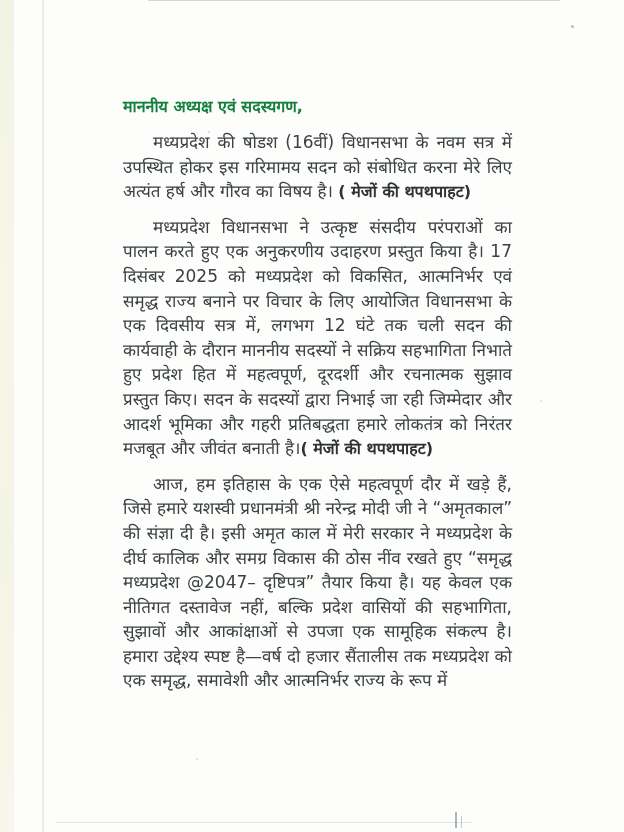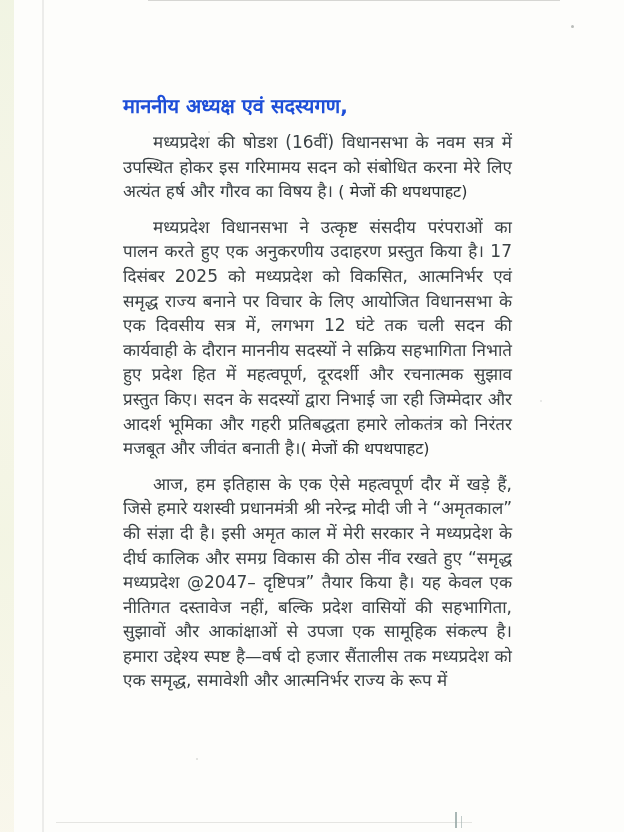--- a/index.html
+++ b/index.html
@@ -67,33 +67,33 @@
     position: absolute;
     left: 123px; top: 94px;
     width: 389px;
     color: #3a4144;
     font-size: 17px;
     line-height: 24.6px;
     text-align: justify;
   }
   .salutation {
     margin: 0 0 11px 0;
-    font-size: 20px;
+    font-size: 16px;
     font-weight: bold;
-    color: #1d4ed8;
+    color: #15803d;
     text-align: left;
     line-height: 25px;
   }
   .para {
     margin: 0 0 10px 0;
     text-indent: 30px;
   }
   .para.last { margin-bottom: 12px; }
   .applause {
-    font-weight: normal;
+    font-weight: bold;
     color: #2d3335;
     font-size: 16px;
     white-space: nowrap;
   }
 </style>
 </head>
 <body>
 
 <div class="page">
 

